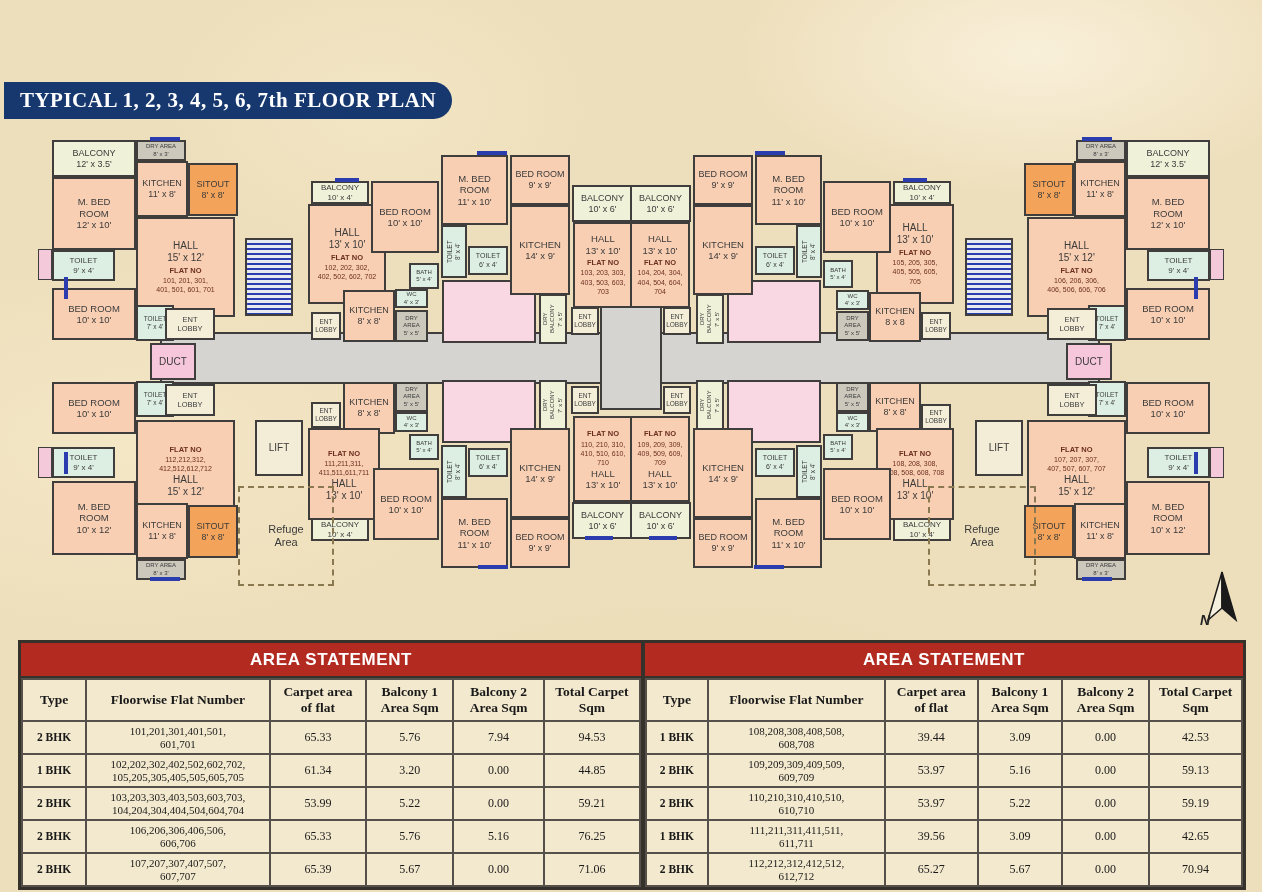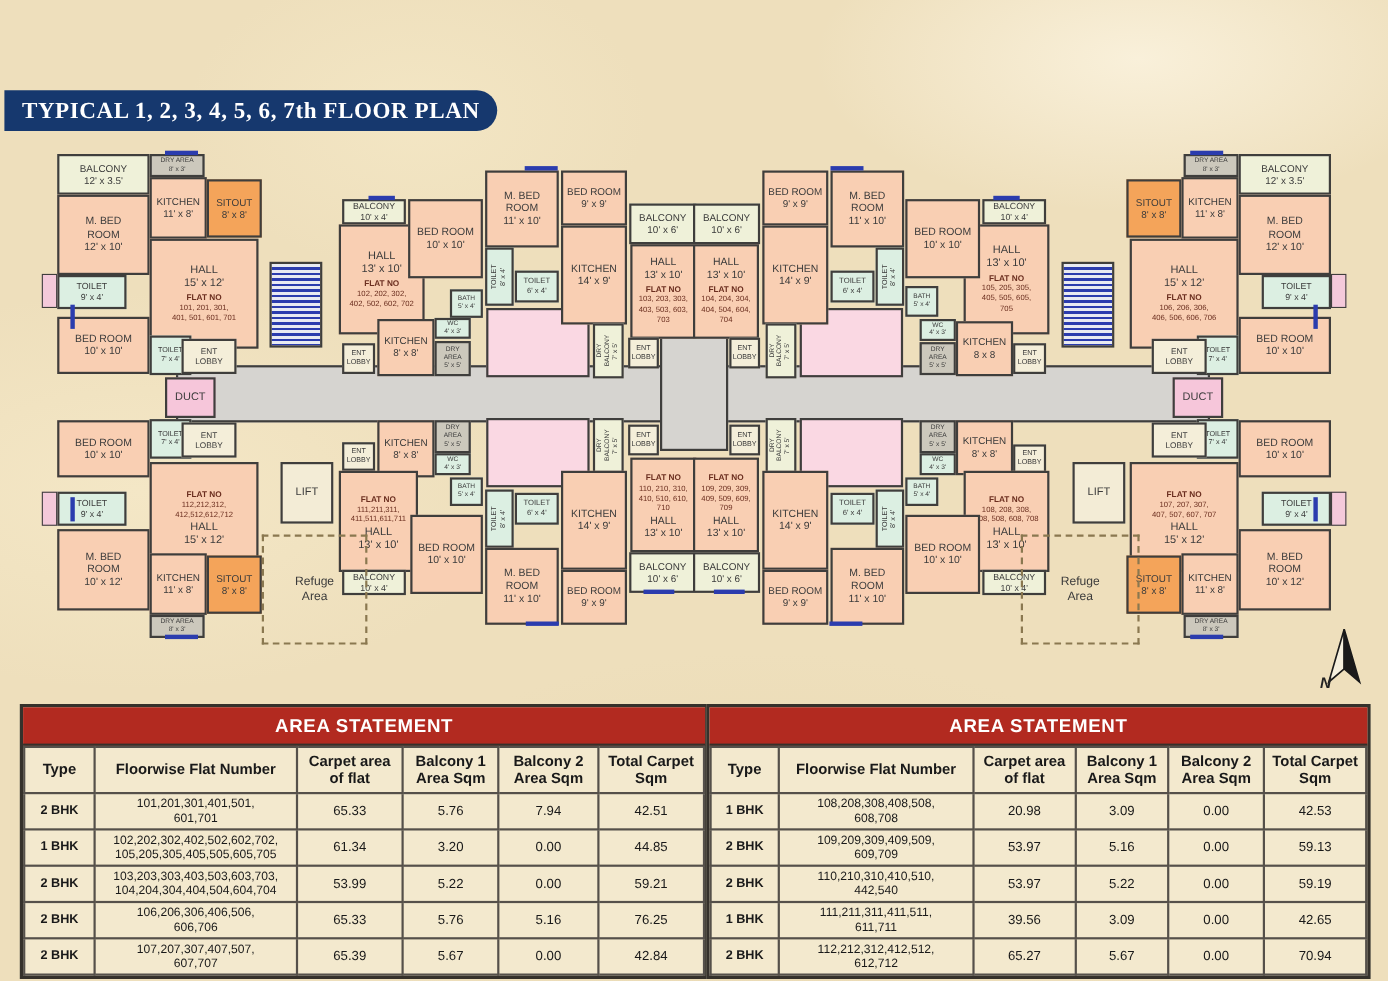--- a/index.html
+++ b/index.html
@@ -36,21 +36,21 @@
   .fn{color:#6b2e1f;font-size:7px;line-height:1.35;white-space:nowrap}
   .fn.first{font-weight:bold;font-size:7.5px;margin-top:2px}
   .wn{position:absolute;background:#2b3cae}
   .compass{position:absolute;left:1196px;top:570px;width:48px;height:62px;}
   .compass .nlbl{position:absolute;left:4px;top:42px;font-size:14px;font-weight:bold;font-style:italic;color:#222;}
   .area-table{position:absolute;border:3px solid #35312b;background:#f3e9ce;}
   .t-left{left:18px;top:640px;width:620px;}
   .t-right{left:642px;top:640px;width:598px;}
   .tbl-title{height:33px;background:#b22a20;color:#ffffff;font-weight:bold;font-size:17px;
     display:flex;align-items:center;justify-content:center;letter-spacing:.6px;border-bottom:2px solid #35312b;}
-  .area-table table{width:100%;border-collapse:collapse;table-layout:fixed;}
+  .area-table table{width:100%;border-collapse:collapse;table-layout:fixed;font-family:Liberation Serif, serif;}
   .area-table th,.area-table td{border:2px solid #55504a;text-align:center;vertical-align:middle;
     color:#191919;padding:1px 2px;}
   .area-table th{font-size:13.5px;font-weight:bold;height:38px;line-height:1.15;}
   .area-table td{font-size:12px;height:29px;line-height:1.15;}
   .area-table td.ctype{font-weight:bold;font-size:11.5px;}
   .area-table th:nth-child(1){width:10%}
   .area-table th:nth-child(2){width:30.5%}
   .area-table th:nth-child(3){width:15.5%}
   .area-table th:nth-child(4){width:14%}
   .area-table th:nth-child(5){width:14.5%}
@@ -637,21 +637,21 @@
         <tbody>
           <tr>
             <td class="ctype">2 BHK</td>
             <td>
               <div>101,201,301,401,501,</div>
               <div>601,701</div>
             </td>
             <td>65.33</td>
             <td>5.76</td>
             <td>7.94</td>
-            <td>42.51</td>
+            <td>94.53</td>
           </tr>
           <tr>
             <td class="ctype">1 BHK</td>
             <td>
               <div>102,202,302,402,502,602,702,</div>
               <div>105,205,305,405,505,605,705</div>
             </td>
             <td>61.34</td>
             <td>3.20</td>
             <td>0.00</td>
@@ -681,21 +681,21 @@
           </tr>
           <tr>
             <td class="ctype">2 BHK</td>
             <td>
               <div>107,207,307,407,507,</div>
               <div>607,707</div>
             </td>
             <td>65.39</td>
             <td>5.67</td>
             <td>0.00</td>
-            <td>42.84</td>
+            <td>71.06</td>
           </tr>
         </tbody>
       </table>
   </div>
 
   <div class="area-table t-right">
     <div class="tbl-title">AREA STATEMENT</div>
     <table>
         <thead>
           <tr>
@@ -723,41 +723,41 @@
             </th>
           </tr>
         </thead>
         <tbody>
           <tr>
             <td class="ctype">1 BHK</td>
             <td>
               <div>108,208,308,408,508,</div>
               <div>608,708</div>
             </td>
-            <td>20.98</td>
+            <td>39.44</td>
             <td>3.09</td>
             <td>0.00</td>
             <td>42.53</td>
           </tr>
           <tr>
             <td class="ctype">2 BHK</td>
             <td>
               <div>109,209,309,409,509,</div>
               <div>609,709</div>
             </td>
             <td>53.97</td>
             <td>5.16</td>
             <td>0.00</td>
             <td>59.13</td>
           </tr>
           <tr>
             <td class="ctype">2 BHK</td>
             <td>
               <div>110,210,310,410,510,</div>
-              <div>442,540</div>
+              <div>610,710</div>
             </td>
             <td>53.97</td>
             <td>5.22</td>
             <td>0.00</td>
             <td>59.19</td>
           </tr>
           <tr>
             <td class="ctype">1 BHK</td>
             <td>
               <div>111,211,311,411,511,</div>

